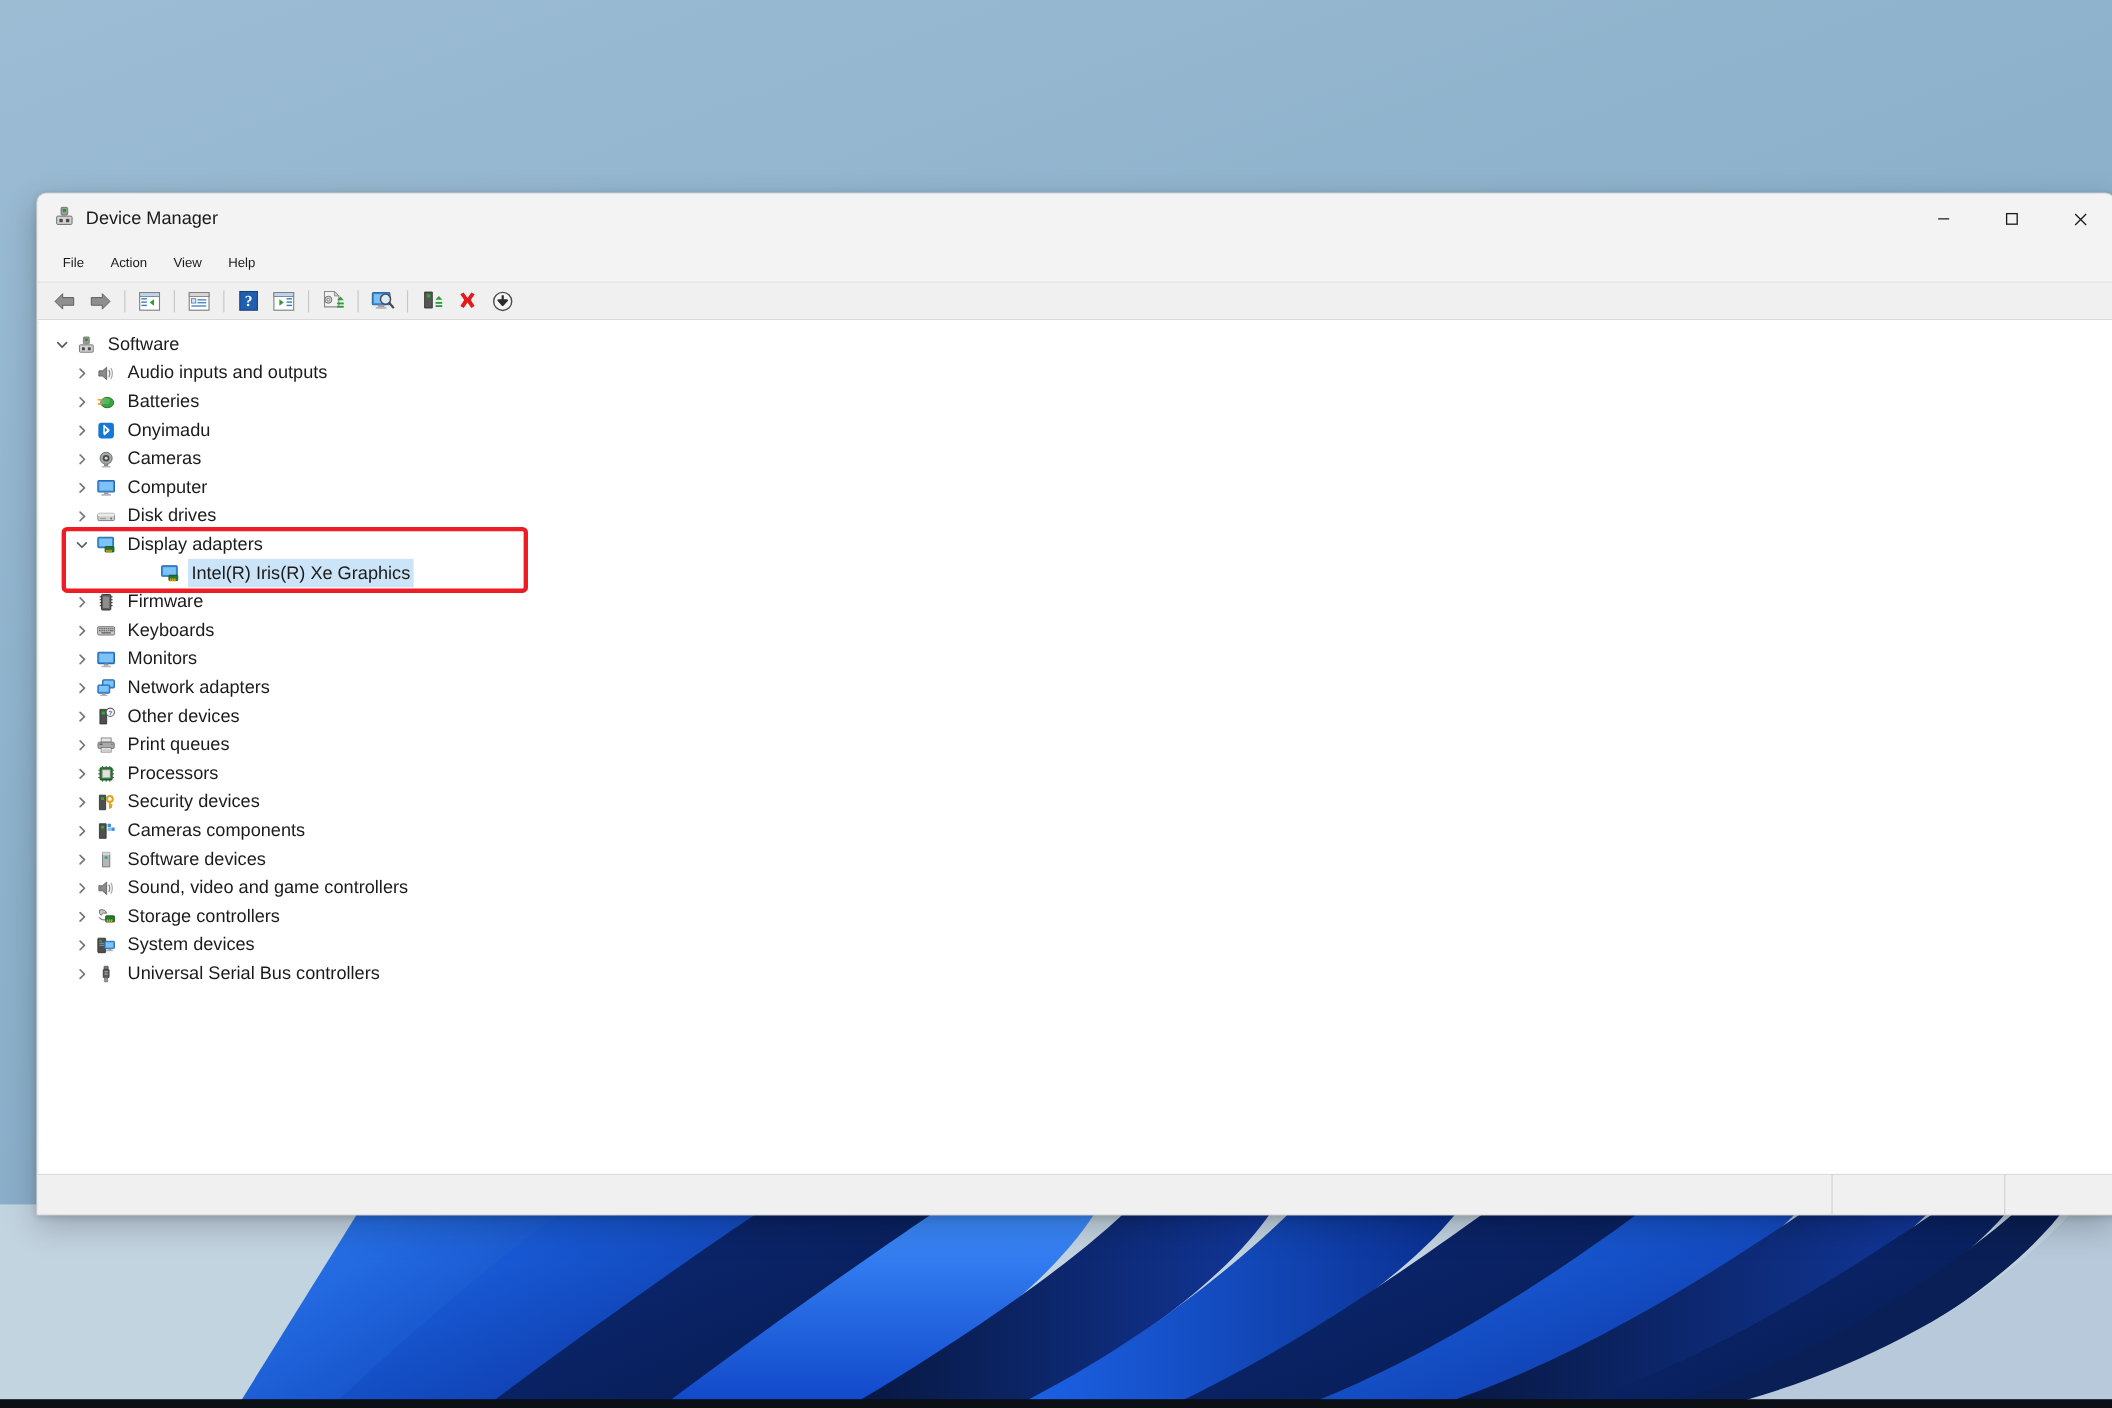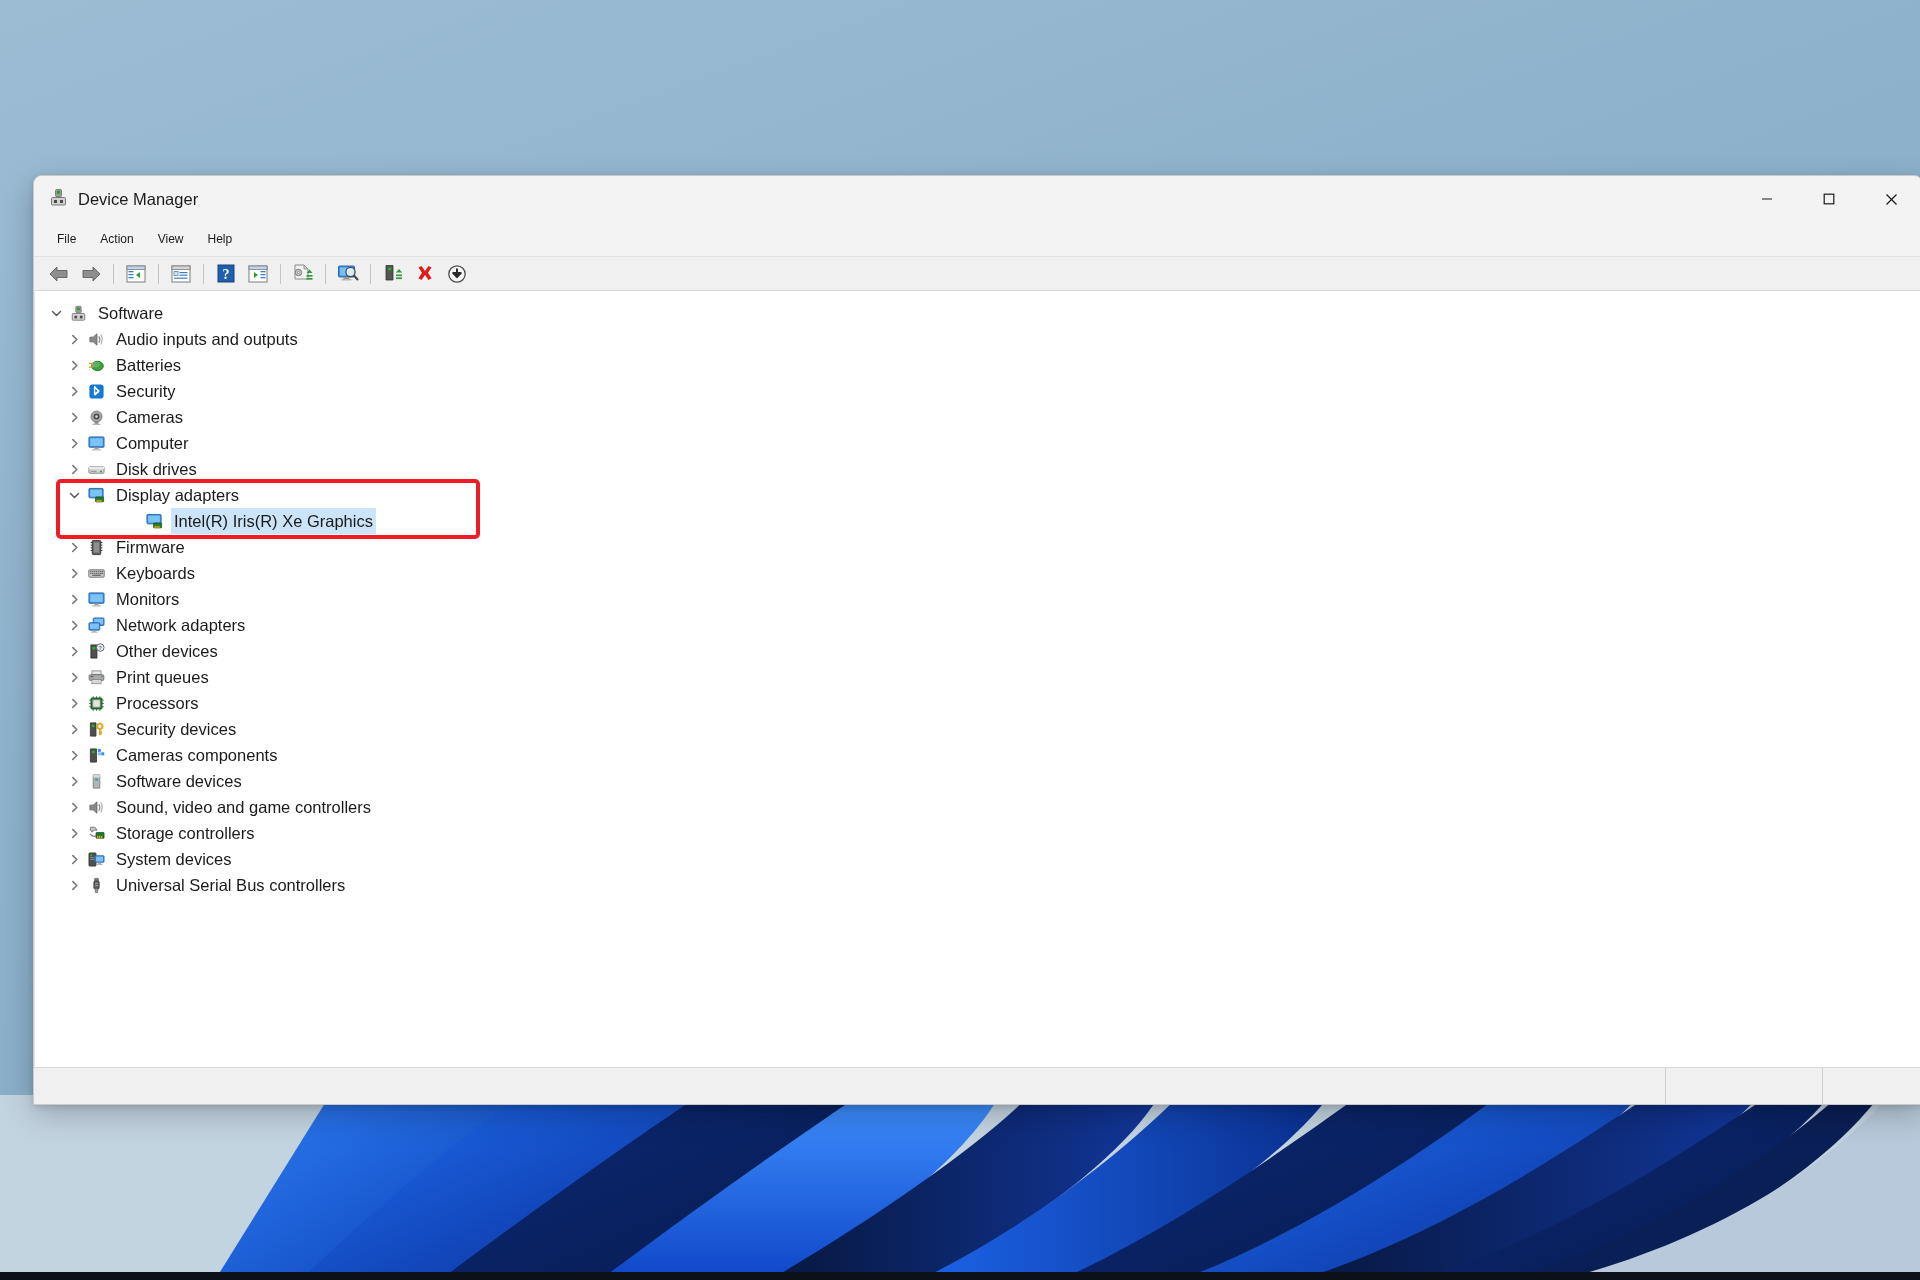--- a/index.html
+++ b/index.html
@@ -492,21 +492,21 @@
                 <svg width="11" height="11" viewBox="0 0 11 11">
                   <path d="M3.8 1.6 L7.8 5.5 L3.8 9.4" fill="none" stroke="#767676" stroke-width="1.5" stroke-linecap="round" stroke-linejoin="round"></path>
                 </svg>
               </span>
               <span class="node-icon">
                 <svg width="17" height="17" viewBox="0 0 18 18">
                   <rect x="1.5" y="1.5" width="15" height="15" rx="3" fill="#1478d4"></rect>
                   <path d="M7 4.5 L11.5 8.2 L7 12 L7 4 L11.5 9 L7 13" fill="none" stroke="#ffffff" stroke-width="1.5" stroke-linejoin="round"></path>
                 </svg>
               </span>
-              <span class="node-label">Security</span>
+              <span class="node-label">Onyimadu</span>
             </div>
             <div class="node lvl1">
               <span class="twisty">
                 <svg width="11" height="11" viewBox="0 0 11 11">
                   <path d="M3.8 1.6 L7.8 5.5 L3.8 9.4" fill="none" stroke="#767676" stroke-width="1.5" stroke-linecap="round" stroke-linejoin="round"></path>
                 </svg>
               </span>
               <span class="node-icon">
                 <svg width="17" height="17" viewBox="0 0 18 18">
                   <circle cx="9" cy="8" r="5.8" fill="#a8a8a8" stroke="#6b6b6b" stroke-width="0.9"></circle>

